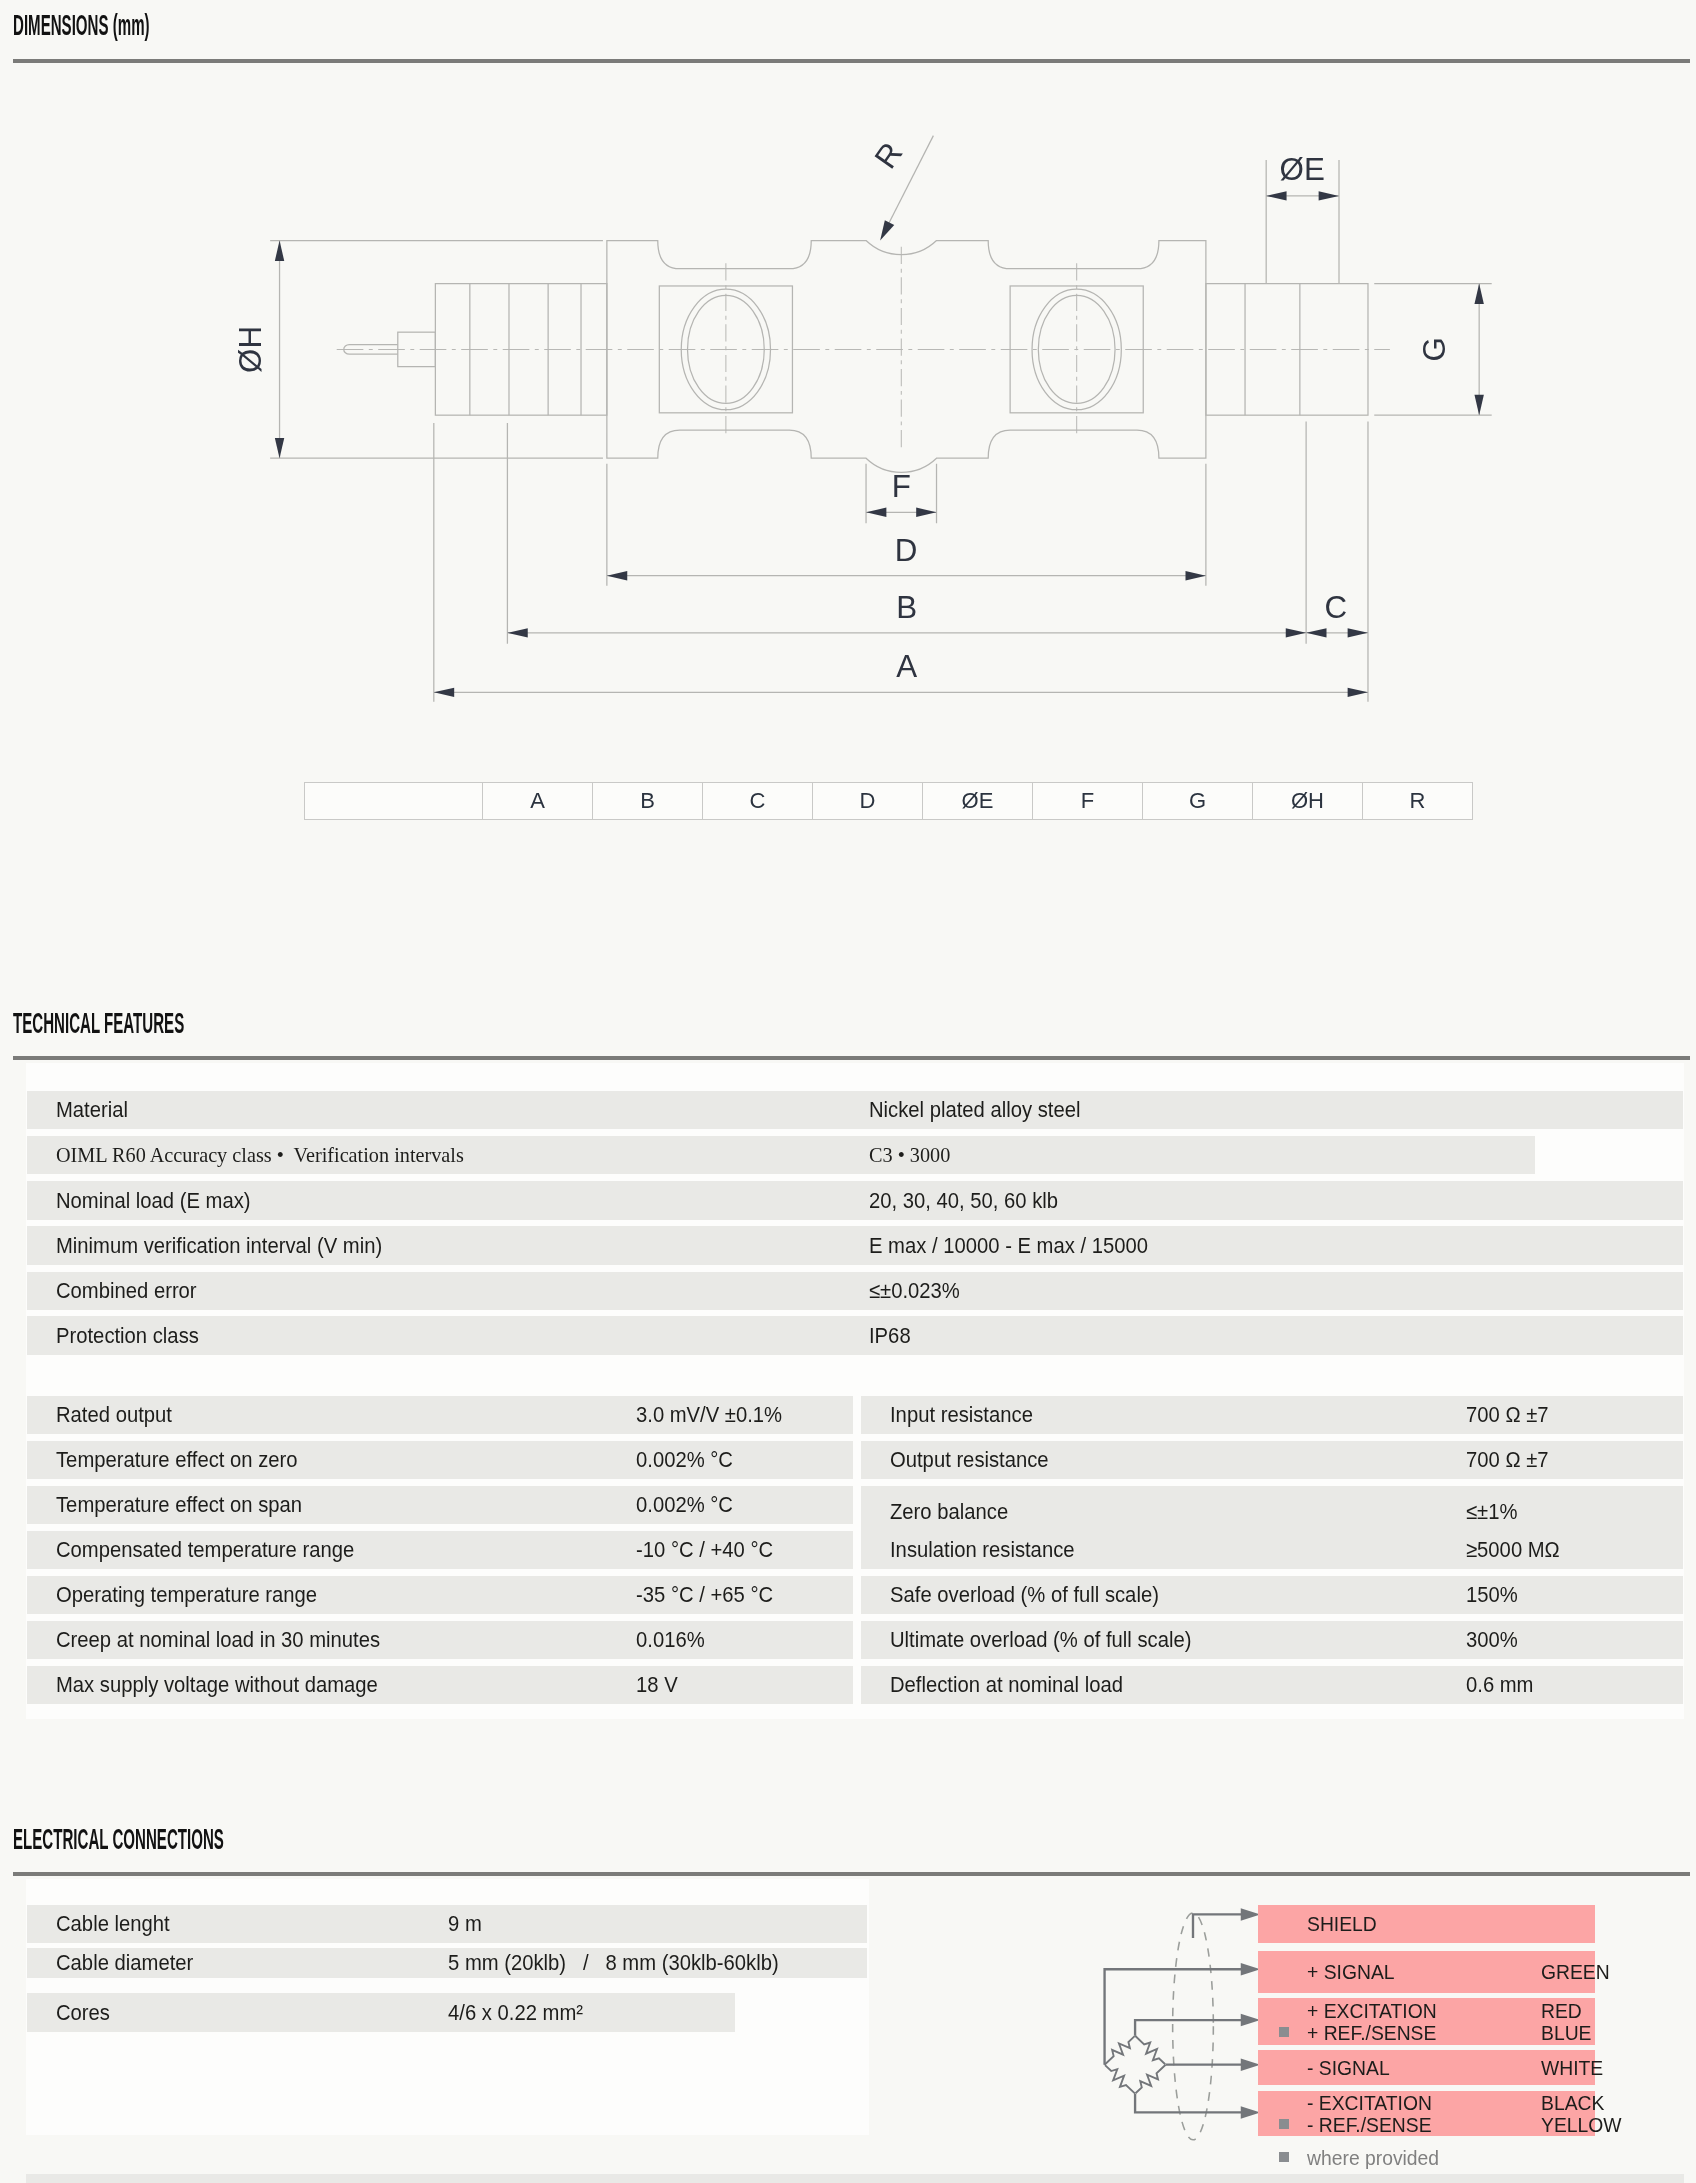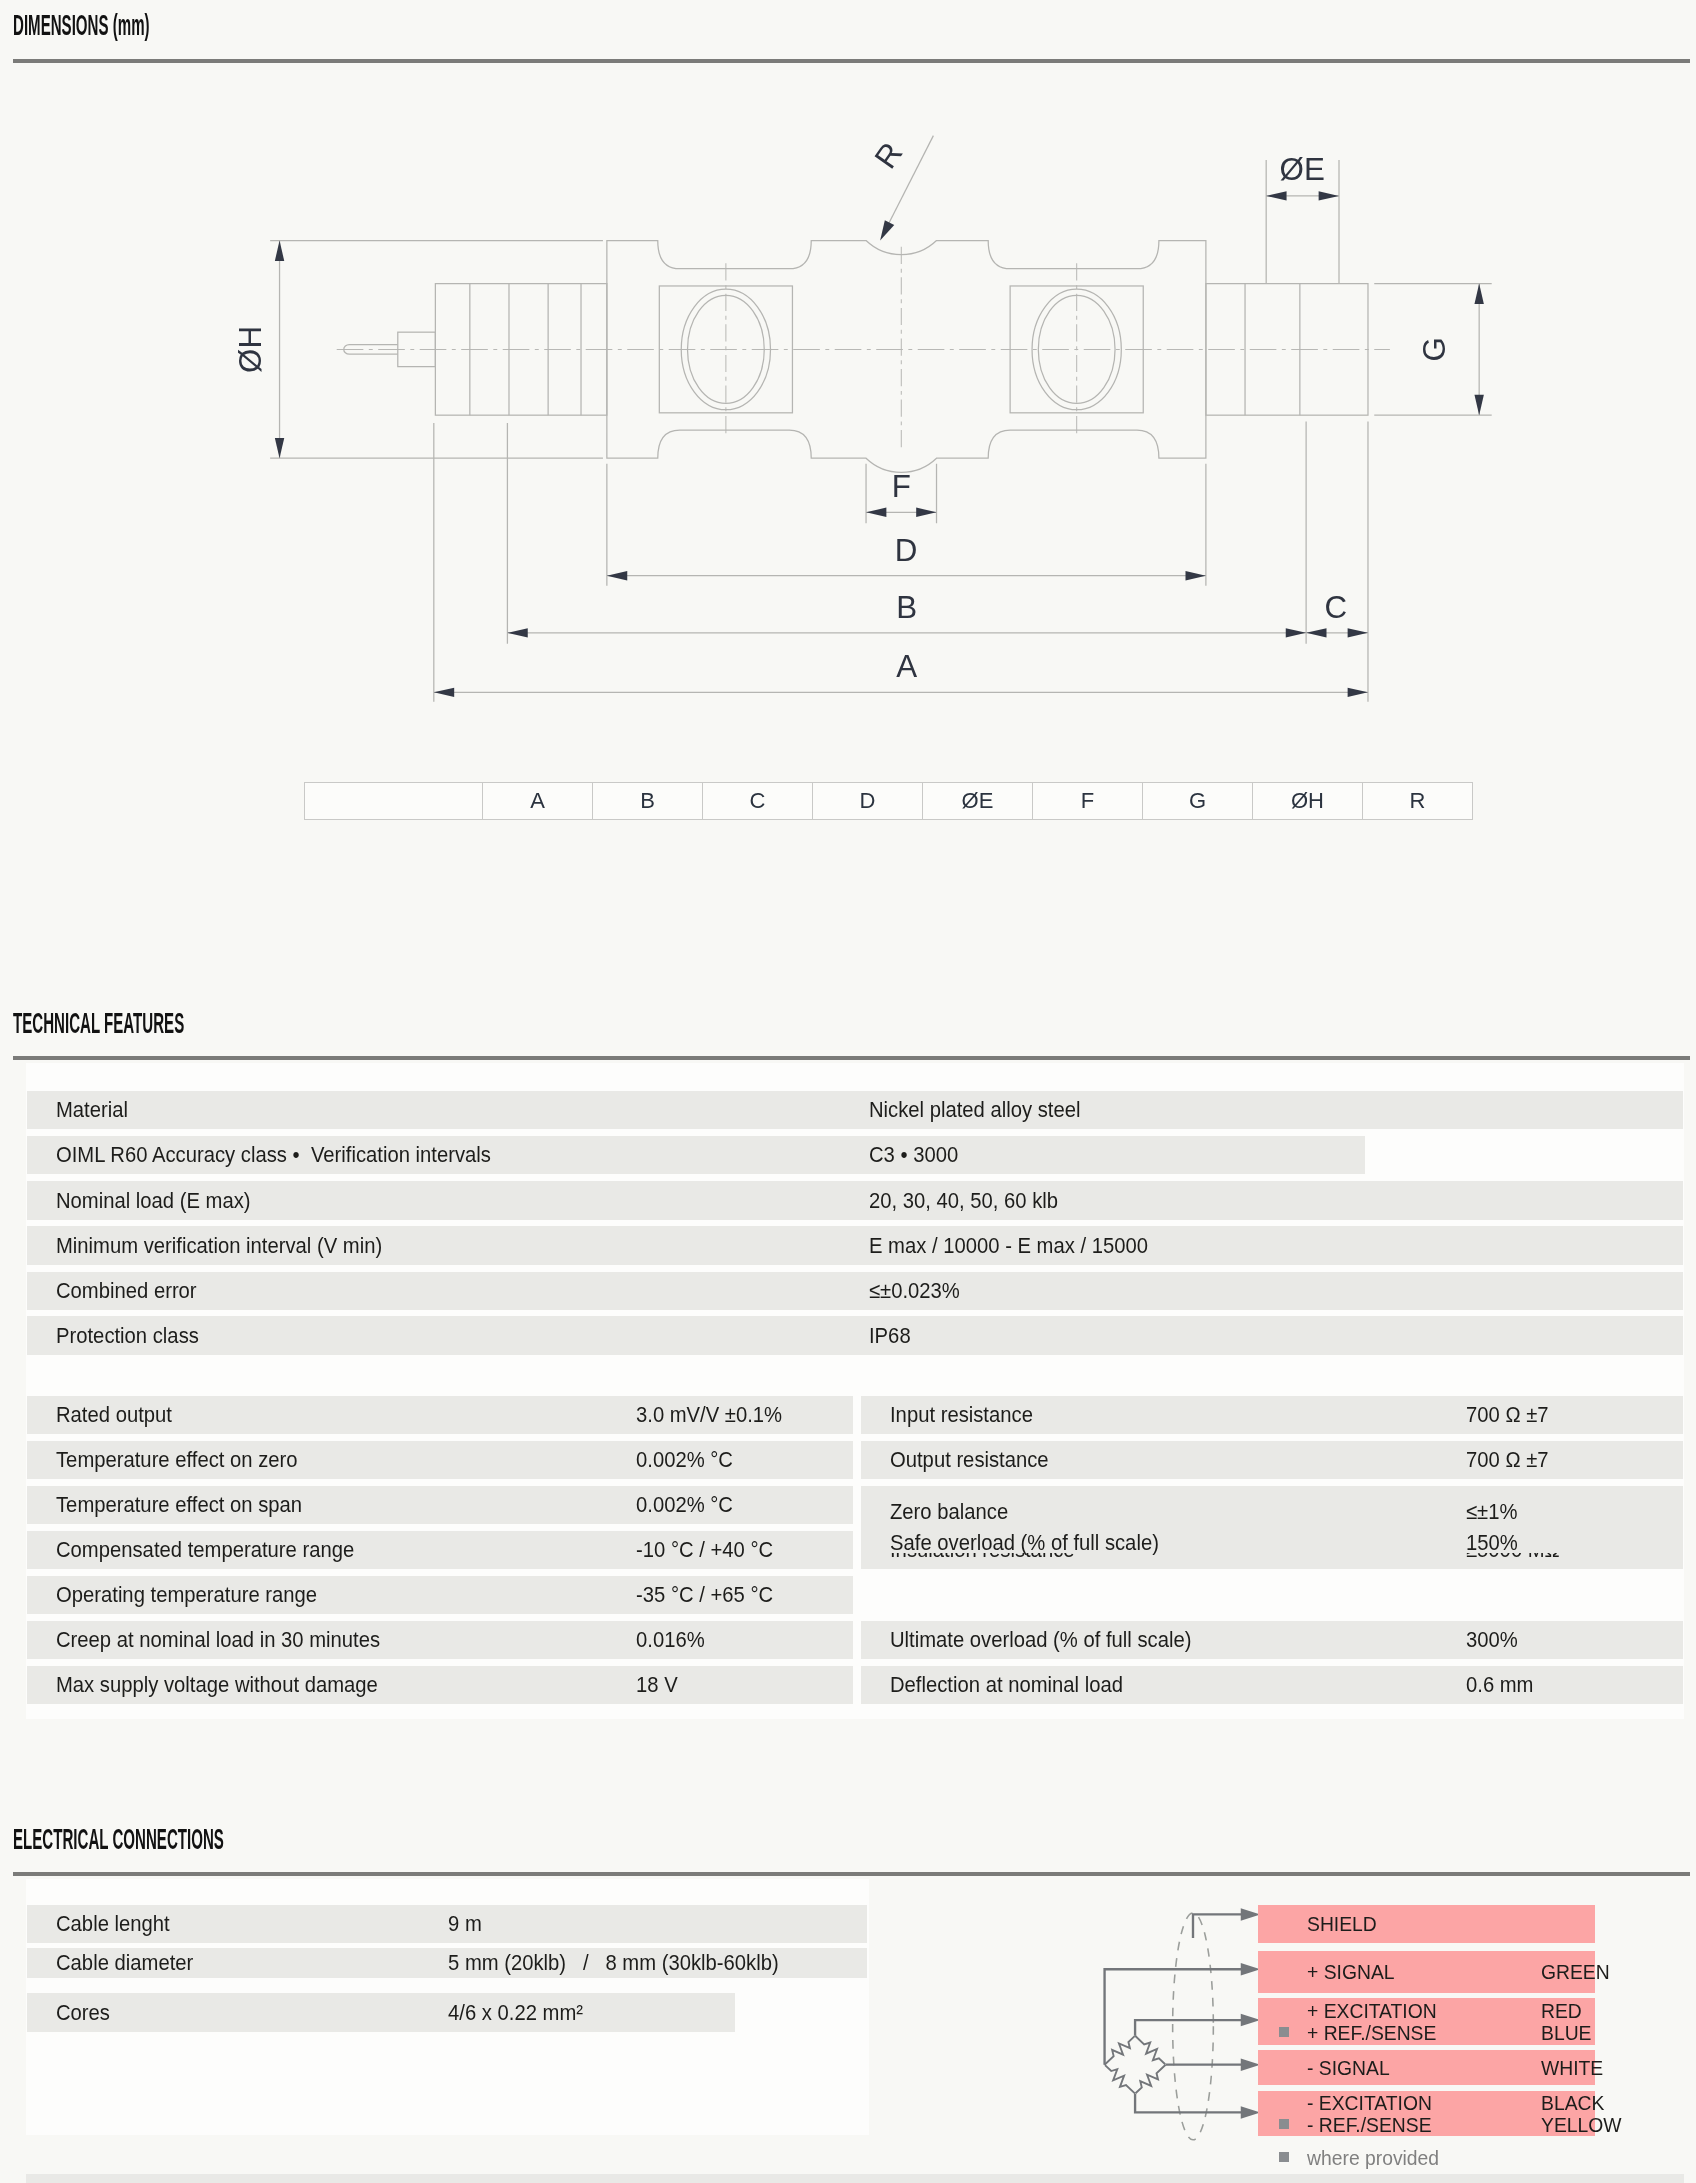--- a/index.html
+++ b/index.html
@@ -136,21 +136,21 @@
   </table>
 
 <div class="sec-title" style="left:13.3px;top:1007px;">TECHNICAL FEATURES</div>
 <div class="rule" style="left:13.3px;top:1056px;width:1677px;"></div>
 <div class="panel" style="left:26px;top:1063px;width:1658px;height:656px;"></div>
 
 <div class="grow full" style="left:27px;top:1091px;width:1656px;height:38px;">
   <span class="lbl">Material</span>
   <span class="val">Nickel plated alloy steel</span>
 </div>
-<div class="grow full" style="left:27px;top:1136px;width:1338px;height:38px;">
+<div class="grow full" style="left:27px;top:1136px;width:1508px;height:38px;font-family:Liberation Serif, serif;">
   <span class="lbl">OIML R60 Accuracy class •  Verification intervals</span>
   <span class="val">C3 • 3000</span>
 </div>
 <div class="grow full" style="left:27px;top:1181px;width:1656px;height:39px;">
   <span class="lbl">Nominal load (E max)</span>
   <span class="val">20, 30, 40, 50, 60 klb</span>
 </div>
 <div class="grow full" style="left:27px;top:1226px;width:1656px;height:39px;">
   <span class="lbl">Minimum verification interval (V min)</span>
   <span class="val">E max / 10000 - E max / 15000</span>
@@ -202,21 +202,21 @@
   <span class="val">700 Ω ±7</span>
 </div>
 <div class="grow rcol" style="left:861px;top:1486px;width:822px;height:52px;">
   <span class="lbl">Zero balance</span>
   <span class="val">≤±1%</span>
 </div>
 <div class="grow rcol" style="left:861px;top:1531px;width:822px;height:38px;">
   <span class="lbl">Insulation resistance</span>
   <span class="val">≥5000 MΩ</span>
 </div>
-<div class="grow rcol" style="left:861px;top:1532px;width:822px;height:21px;">
+<div class="grow rcol" style="left:861px;top:1576px;width:822px;height:38px;">
   <span class="lbl">Safe overload (% of full scale)</span>
   <span class="val">150%</span>
 </div>
 <div class="grow rcol" style="left:861px;top:1621px;width:822px;height:38px;">
   <span class="lbl">Ultimate overload (% of full scale)</span>
   <span class="val">300%</span>
 </div>
 <div class="grow rcol" style="left:861px;top:1666px;width:822px;height:38px;">
   <span class="lbl">Deflection at nominal load</span>
   <span class="val">0.6 mm</span>

